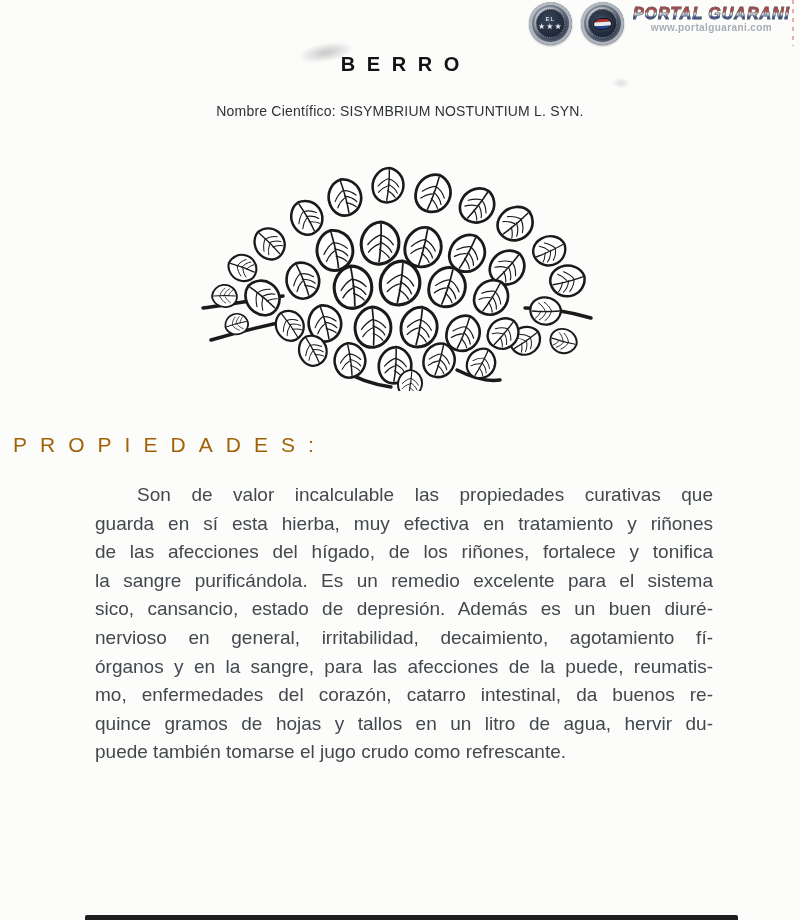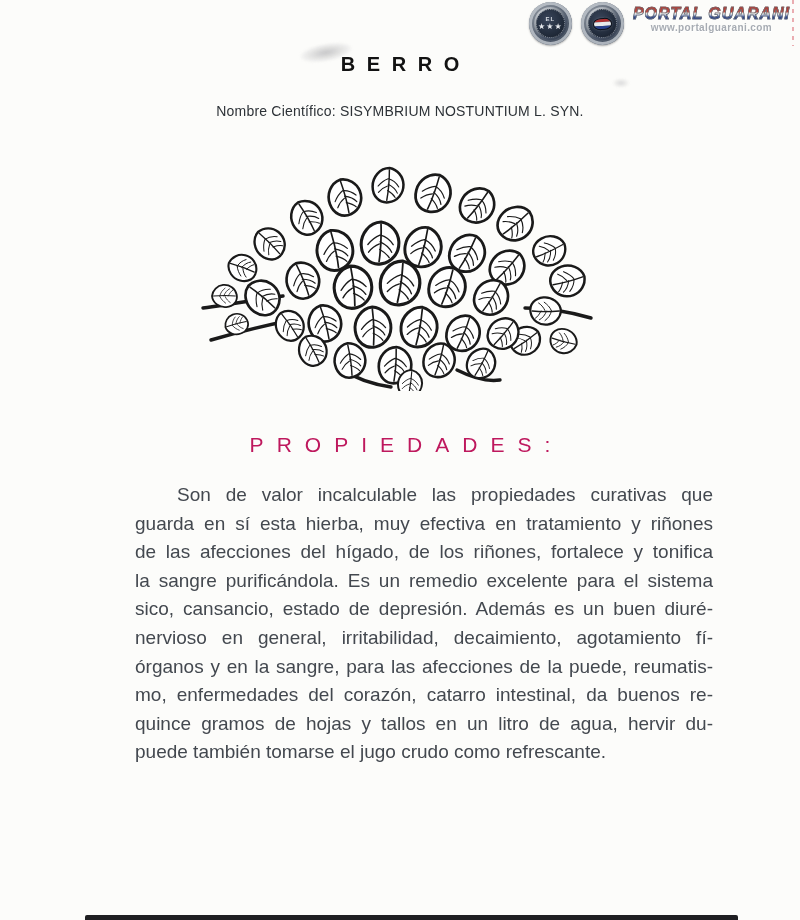--- a/index.html
+++ b/index.html
@@ -113,36 +113,34 @@
     font-size: 14px;
     color: #2d3237;
     letter-spacing: 0.2px;
   }
   .illustration {
     position: absolute; top: 156px; left: 50%;
     transform: translateX(-50%);
   }
   .section-heading {
     position: absolute; top: 433px; left: 0; width: 100%;
-    text-align: center;
     font-size: 21px; font-weight: 400;
     letter-spacing: 0.62em; text-indent: 0.62em;
-    color: #be185d;
+    color: #a16207;
   }
   .body-text {
     position: absolute; top: 481px; left: 95px; width: 618px;
     font-size: 19px;
     line-height: 28.6px;
     color: #43484f;
   }
   .body-line {
     text-align: justify;
     text-align-last: justify;
     white-space: normal;
-    margin-left: 40px;
   }
   .body-line:first-child { text-indent: 42px; }
   .body-line:last-child { text-align-last: left; }
 </style>
 </head>
 <body>
 
 <div class="page">
 
   <div class="logo">

